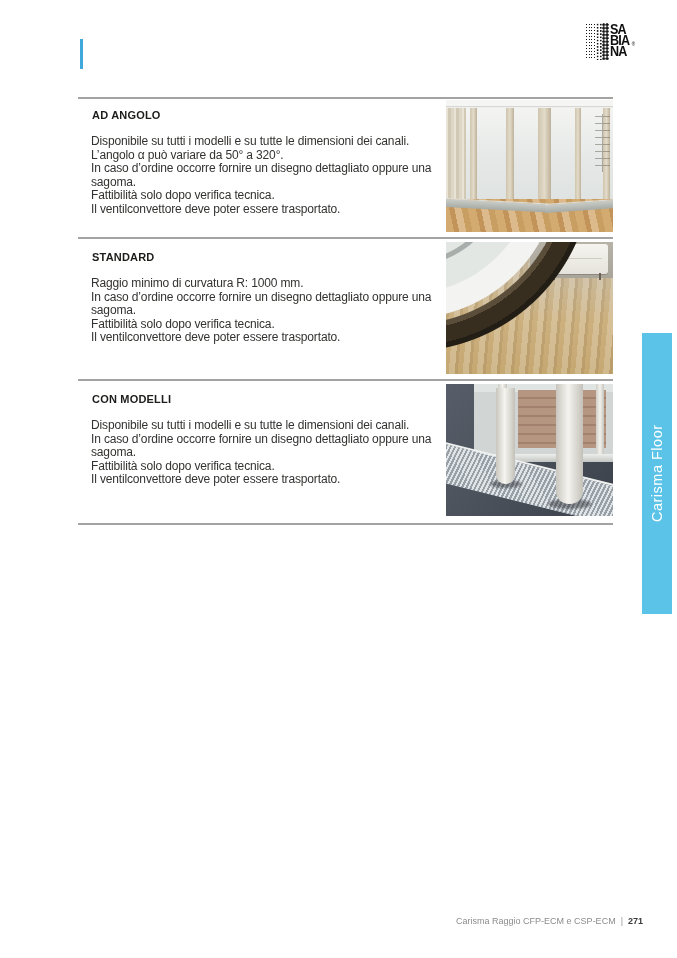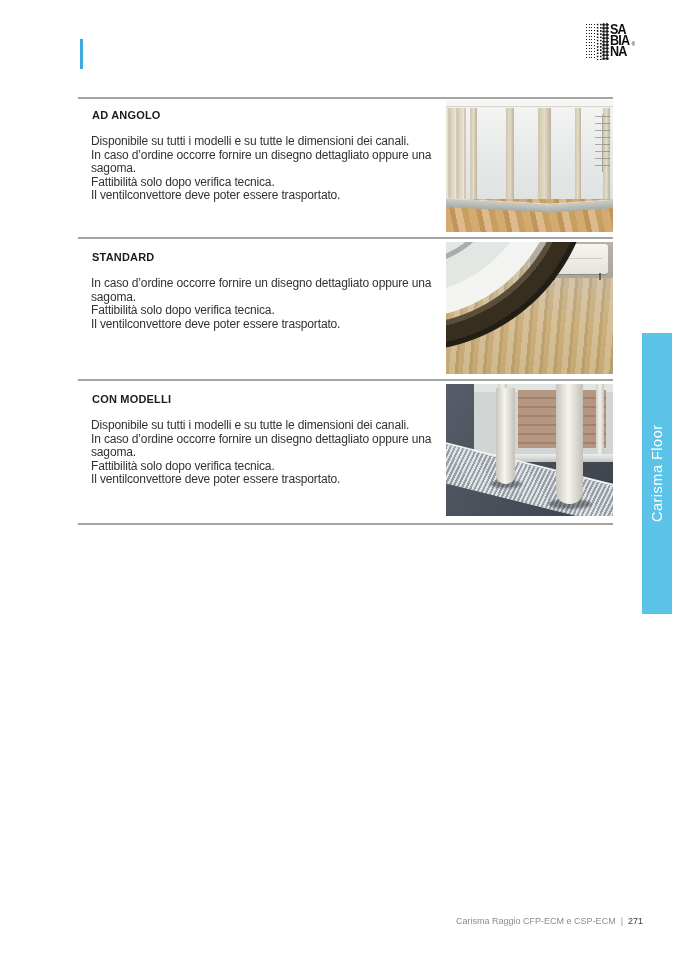--- a/index.html
+++ b/index.html
@@ -81,21 +81,21 @@
   .p3-shB { left:102px; top:115px; width:44px; height:10px; }
 
   
   .side-tab { position:absolute; left:642px; top:333px; width:30px; height:281px; background:#5BC3E8; }
   .side-tab-label { width:100%; height:100%; display:flex; align-items:center; justify-content:center;
     writing-mode:vertical-rl; transform:rotate(180deg); color:#ffffff; font-size:14.5px; letter-spacing:.5px; }
 
   
   .footer { position:absolute; right:34px; top:916px; font-size:9px; color:#8c8c8c; white-space:nowrap; }
   .footer .sep { margin:0 5px; color:#9a9a9a; }
-  .footer .pagenum { color:#3a3a3a; font-weight:normal; }
+  .footer .pagenum { color:#3a3a3a; font-weight:bold; }
 </style>
 </head>
 <body>
 
 <div class="page">
 
   <div class="brand-bar"></div>
 
   <div class="logo">
     <div class="logo-dots">
@@ -113,20 +113,21 @@
   </div>
 
   <div class="rule" style="top:97px"></div>
   <div class="rule" style="top:237px"></div>
   <div class="rule" style="top:379px"></div>
   <div class="rule" style="top:523px"></div>
 
   <div class="sec-title" style="top:109px">AD ANGOLO</div>
   <div class="sec-text" style="top:135px">
     <div>Disponibile su tutti i modelli e su tutte le dimensioni dei canali.</div>
+    <div>L’angolo α può variare da 50° a 320°.</div>
     <div>In caso d’ordine occorre fornire un disegno dettagliato oppure una sagoma.</div>
     <div>Fattibilità solo dopo verifica tecnica.</div>
     <div>Il ventilconvettore deve poter essere trasportato.</div>
   </div>
   <div class="photo" id="photo1">
     <div class="p1-topband"></div>
     <div class="p1-room"></div>
     <div class="p1-curtain"></div>
     <div class="p1-frame p1-f1"></div>
     <div class="p1-frame p1-f2"></div>
@@ -134,20 +135,21 @@
     <div class="p1-frame p1-f3"></div>
     <div class="p1-frame p1-f4"></div>
     <div class="p1-trellis"></div>
     <div class="p1-floor"></div>
     <div class="p1-grille p1-gl"></div>
     <div class="p1-grille p1-gr"></div>
   </div>
 
   <div class="sec-title" style="top:251px">STANDARD</div>
   <div class="sec-text" style="top:277px">
+    <div>Raggio minimo di curvatura R: 1000 mm.</div>
     <div>In caso d’ordine occorre fornire un disegno dettagliato oppure una sagoma.</div>
     <div>Fattibilità solo dopo verifica tecnica.</div>
     <div>Il ventilconvettore deve poter essere trasportato.</div>
   </div>
   <div class="photo" id="photo2">
     <div class="p2-streaks"></div>
     <div class="p2-back"></div>
     <div class="p2-sofa"></div>
     <div class="p2-leg a"></div>
     <div class="p2-leg b"></div>

